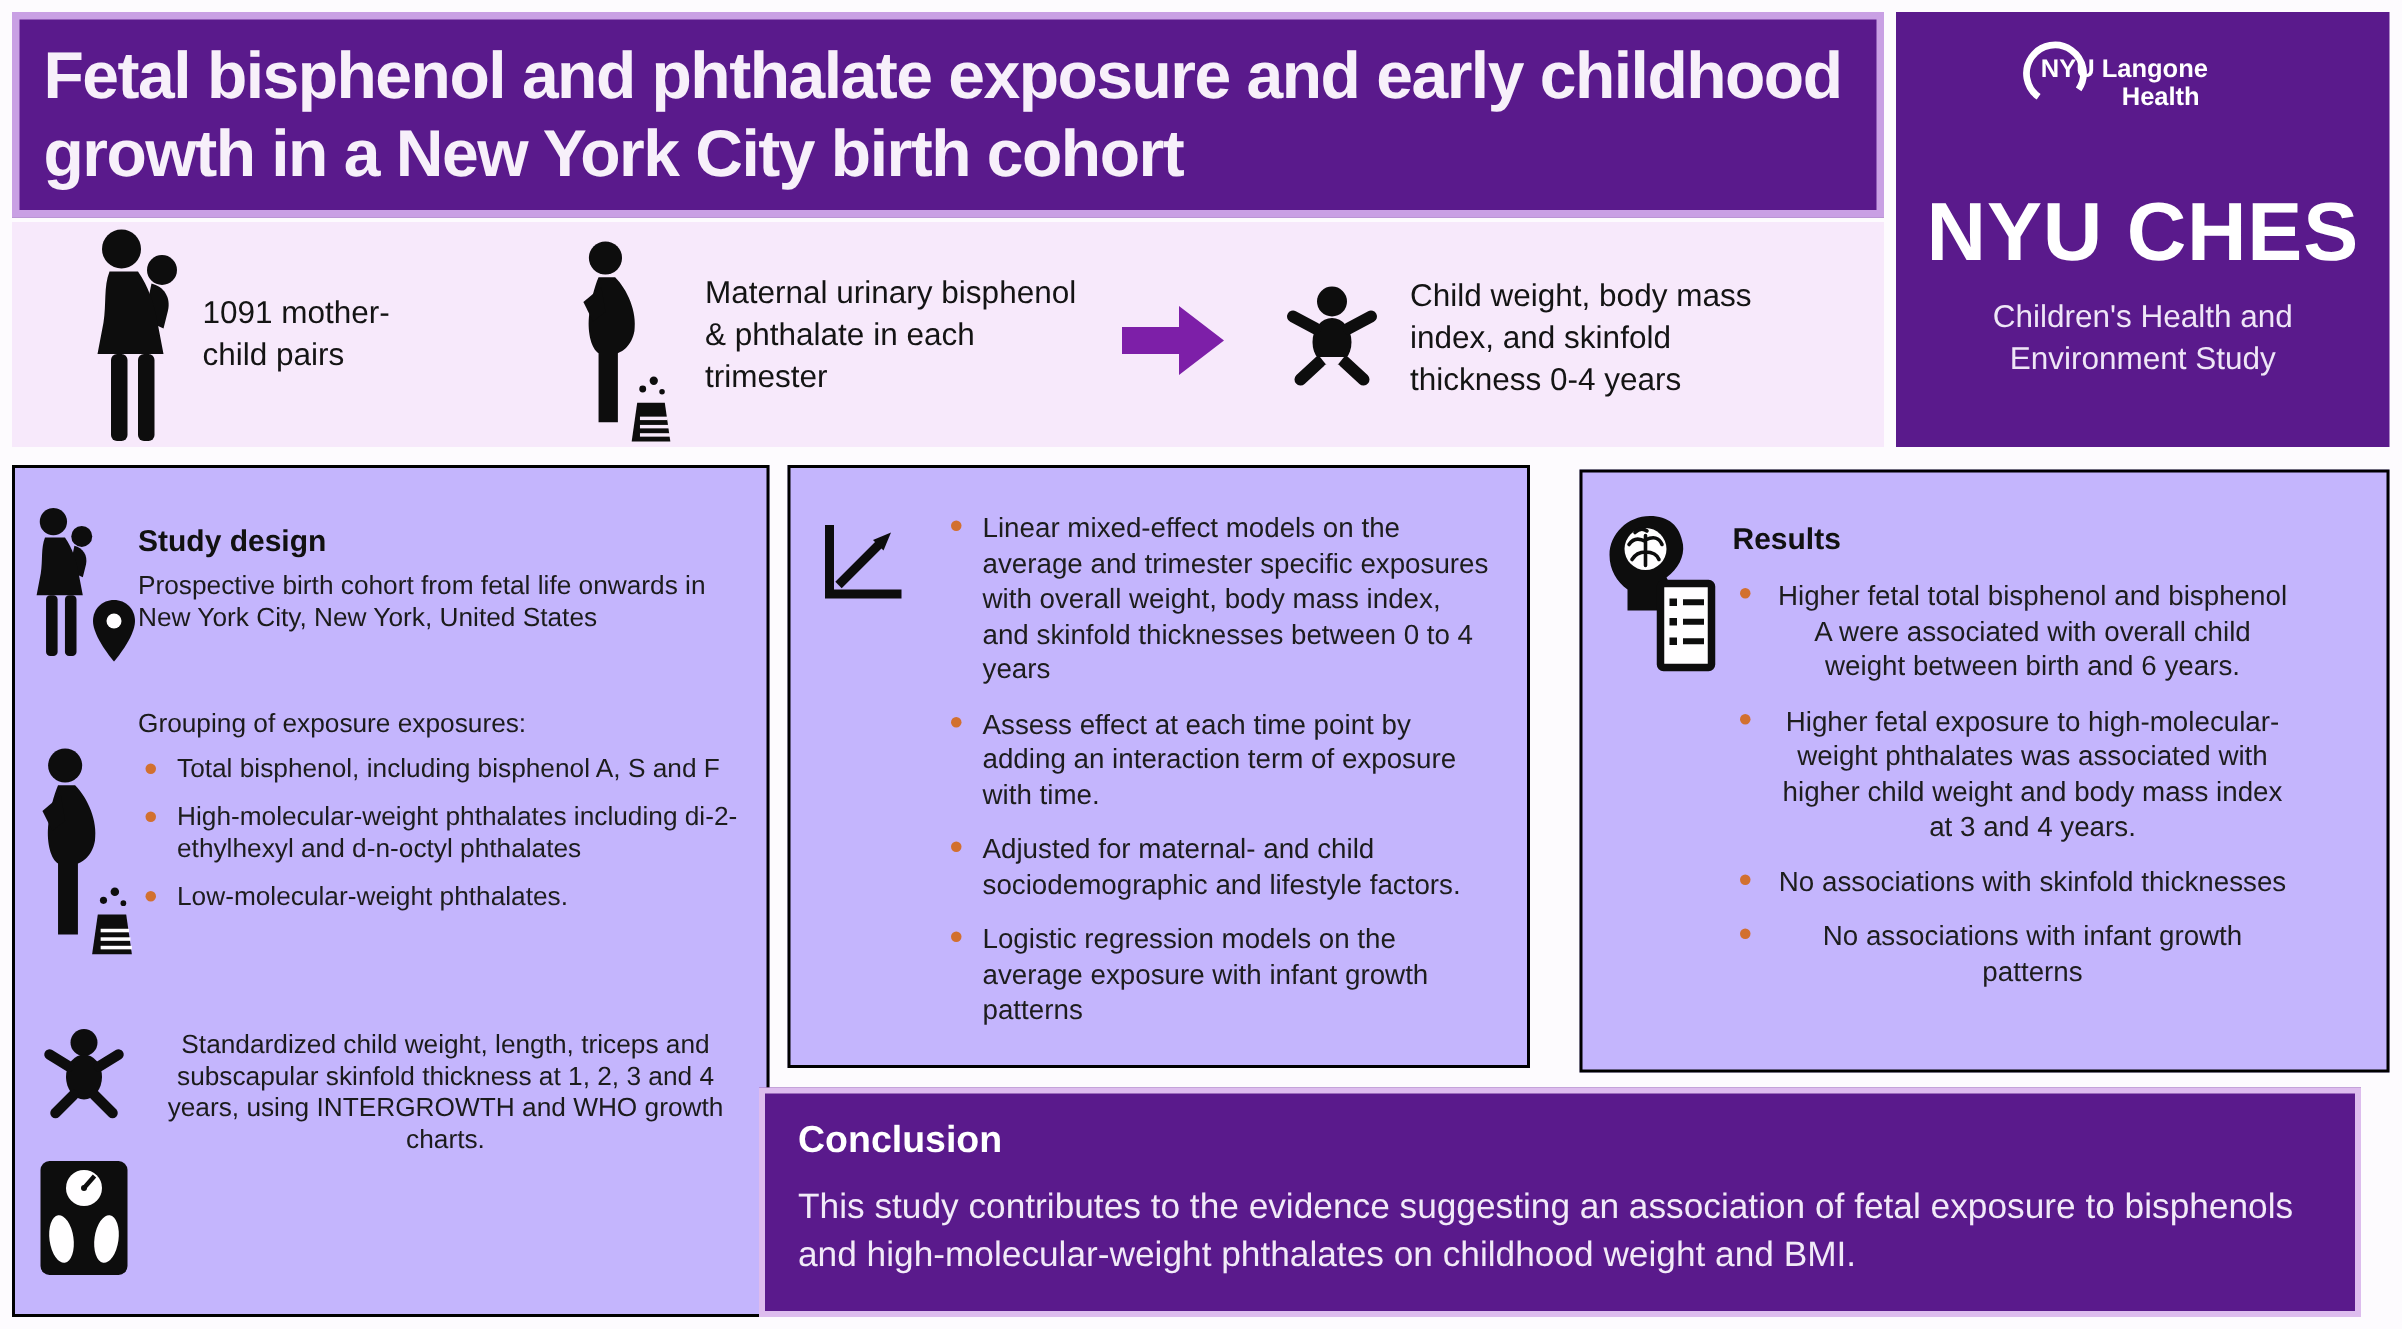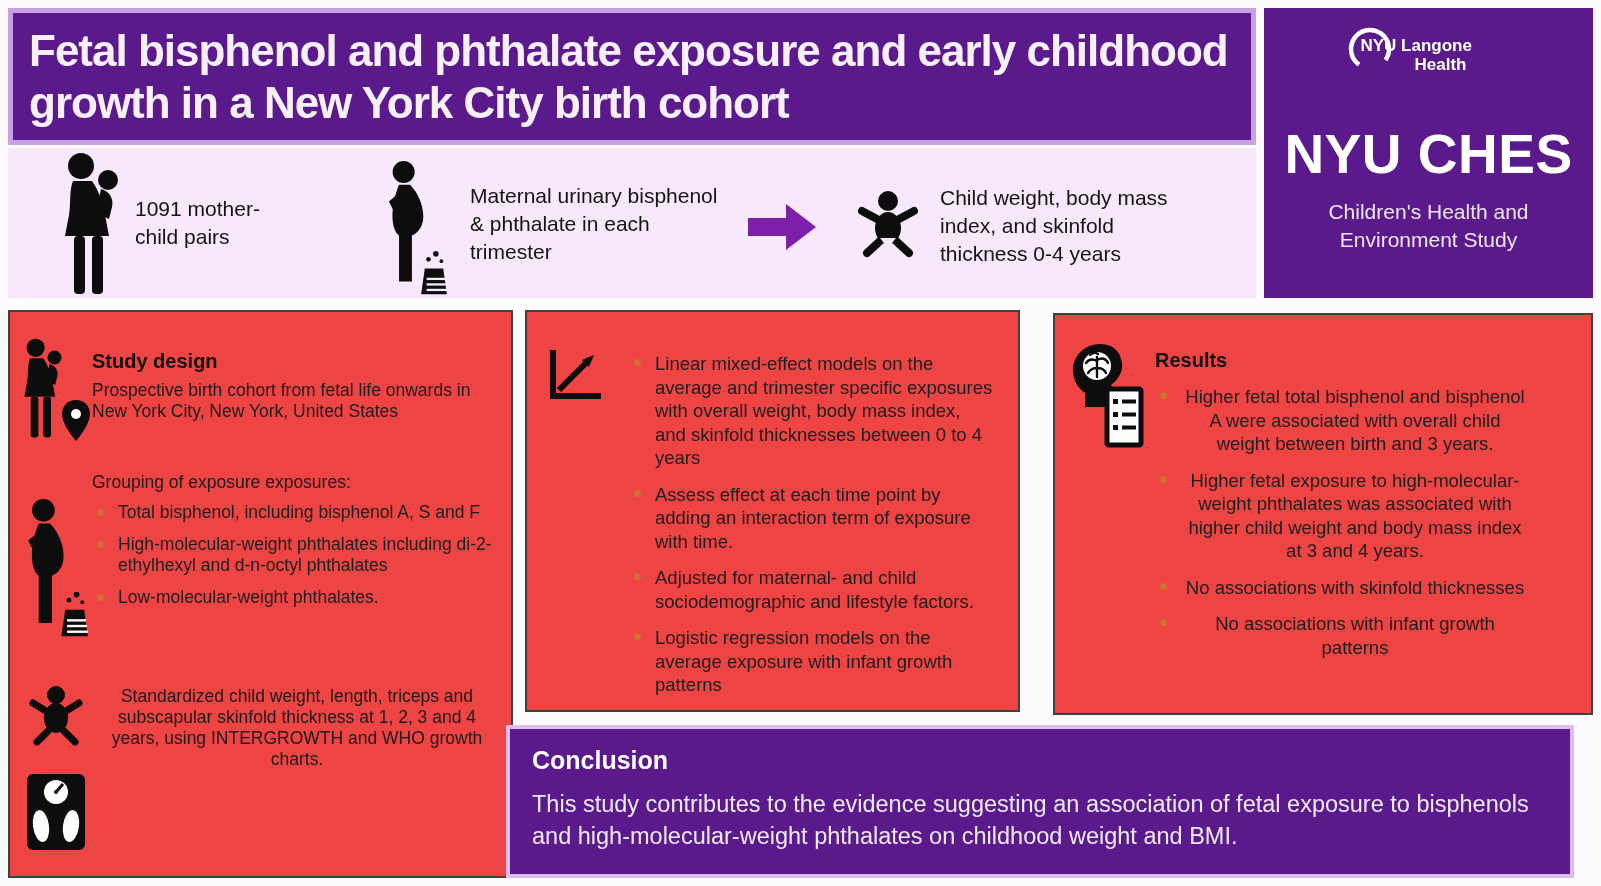--- a/index.html
+++ b/index.html
@@ -48,21 +48,21 @@
     background: #5a1a8c; color: #ffffff; text-align: center;
   }
   #nyu-logo { position: relative; width: 164px; height: 52px; margin: 20px auto 0; text-align: left; }
   #nyu-logo .arc { position: absolute; left: 0; top: -2px; }
   .logo-l1 { position: absolute; left: 14px; top: 8px;  font-size: 17px; font-weight: 700; white-space: nowrap; }
   .logo-l2 { position: absolute; left: 68px; top: 27px; font-size: 17px; font-weight: 700; }
   #nyu-acronym { margin-top: 42px; font-size: 55px; font-weight: 800; letter-spacing: 0.5px; }
   #nyu-study { width: 242px; margin: 12px auto 0; font-size: 21px; line-height: 1.35; color: #efe6f7; }
 
   
-  .panel { background: #ef4444; border: 2px solid #404040; }
+  .panel { background: #c4b5fd; border: 2px solid #000000; }
   #panel-design  { left: 8px;    top: 310px; width: 505px; height: 568px; }
   #panel-methods { left: 525px;  top: 310px; width: 495px; height: 402px; }
   #panel-results { left: 1053px; top: 313px; width: 540px; height: 402px; text-align: center; }
 
   .p-h { font-weight: 700; font-size: 20px; color: #111; }
   #design-heading  { left: 82px; top: 38px; }
   #design-cohort   { left: 82px; top: 68px;  width: 414px; }
   #design-grouping { left: 82px; top: 160px; width: 414px; }
   #design-chem-list{ left: 82px; top: 190px; width: 422px; }
   #design-measure  { left: 82px; top: 374px; width: 410px; text-align: center; }
@@ -76,21 +76,21 @@
   ul.blt { list-style: none; }
   ul.blt li { position: relative; padding-left: 26px; }
   ul.blt li::before {
     content: ""; position: absolute; left: 5px; top: 7px;
     width: 7px; height: 7px; border-radius: 50%;
     background: #d2702f;
   }
   #design-chem-list li { font-size: 17.5px; line-height: 21px; margin-bottom: 11px; }
 
   #methods-icon { left: 14px; top: 34px; }
-  #methods-list { left: 102px; top: 40px; width: 364px; }
+  #methods-list { left: 102px; top: 28px; width: 364px; }
   #methods-list li { font-size: 18.5px; line-height: 23.5px; margin-bottom: 13px; }
 
   #results-icon    { left: 10px;  top: 26px; }
   #results-heading { left: 100px; top: 34px; }
   #results-list    { left: 100px; top: 70px; width: 374px; }
   #results-list li { font-size: 18.5px; line-height: 23.5px; margin-bottom: 13px; }
 
   
   #conclusion {
     left: 506px; top: 725px; width: 1068px; height: 153px;
@@ -256,21 +256,21 @@
         <rect class="ink" x="48" y="58" width="5" height="5"></rect>
           <rect class="ink" x="57" y="58.5" width="14" height="4"></rect>
         <rect class="ink" x="48" y="71" width="5" height="5"></rect>
           <rect class="ink" x="57" y="71.5" width="14" height="4"></rect>
         <rect class="ink" x="48" y="84" width="5" height="5"></rect>
           <rect class="ink" x="57" y="84.5" width="14" height="4"></rect>
       </svg>
     </div>
     <h3 id="results-heading" class="abs p-h">Results</h3>
     <ul id="results-list" class="abs blt">
-      <li>Higher fetal total bisphenol and bisphenol A were associated with overall child weight between birth and 3 years.</li>
+      <li>Higher fetal total bisphenol and bisphenol A were associated with overall child weight between birth and 6 years.</li>
       <li>Higher fetal exposure to high-molecular-weight phthalates was associated with higher child weight and body mass index at 3 and 4 years.</li>
       <li>No associations with skinfold thicknesses</li>
       <li>No associations with infant growth patterns</li>
     </ul>
   </section>
 
   <section id="conclusion" class="abs">
     <h2>Conclusion</h2>
     <p>This study contributes to the evidence suggesting an association of fetal exposure to bisphenols and high-molecular-weight phthalates on childhood weight and BMI.</p>
   </section>

